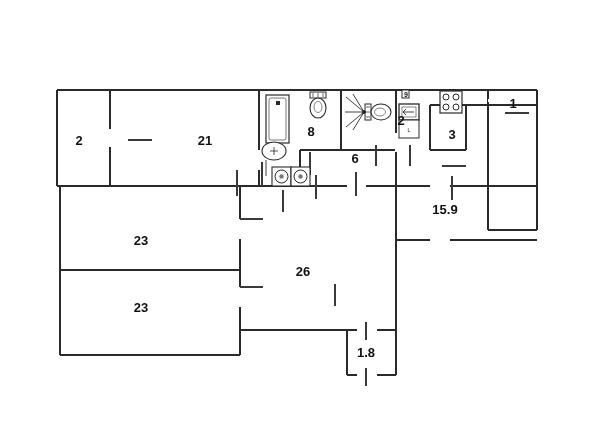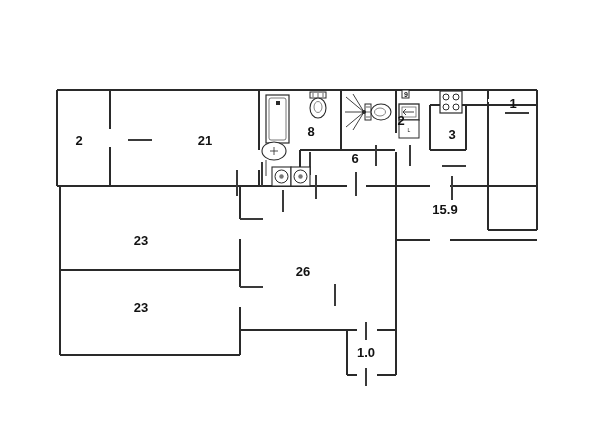--- a/index.html
+++ b/index.html
@@ -232,15 +232,15 @@
   <div class="room-label" style="left:401px; top:120px;">2</div>
   <div class="room-label small" style="left:406px; top:94px;">9</div>
   <div class="room-label tiny" style="left:409px; top:130px;">L</div>
   <div class="room-label" style="left:452px; top:134px;">3</div>
   <div class="room-label" style="left:513px; top:103px;">1</div>
   <div class="room-label" style="left:355px; top:158px;">6</div>
   <div class="room-label" style="left:445px; top:209px;">15.9</div>
   <div class="room-label" style="left:141px; top:240px;">23</div>
   <div class="room-label" style="left:141px; top:307px;">23</div>
   <div class="room-label" style="left:295px; top:271px;margin-left:8px;">26</div>
-  <div class="room-label" style="left:366px; top:352px;">1.0</div>
+  <div class="room-label" style="left:366px; top:352px;">1.8</div>
 
 </div>
 
 </body></html>

